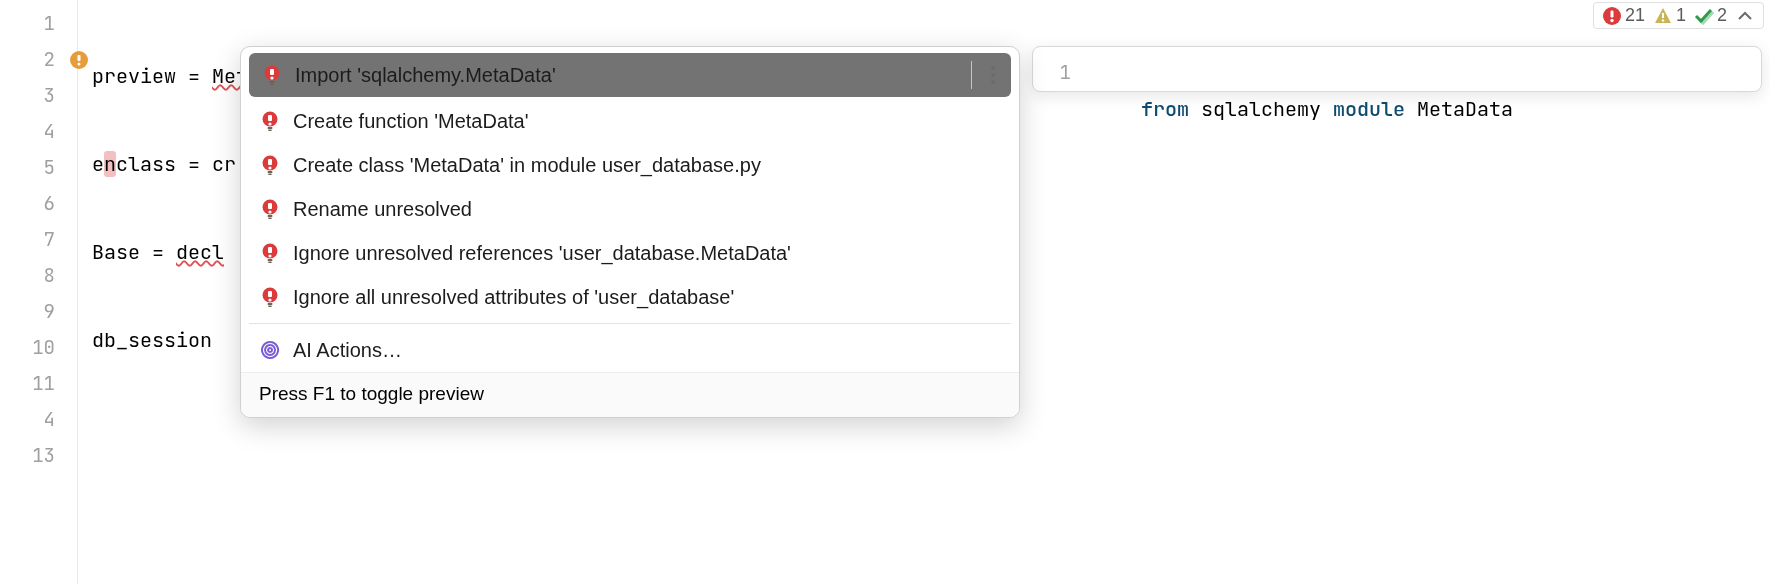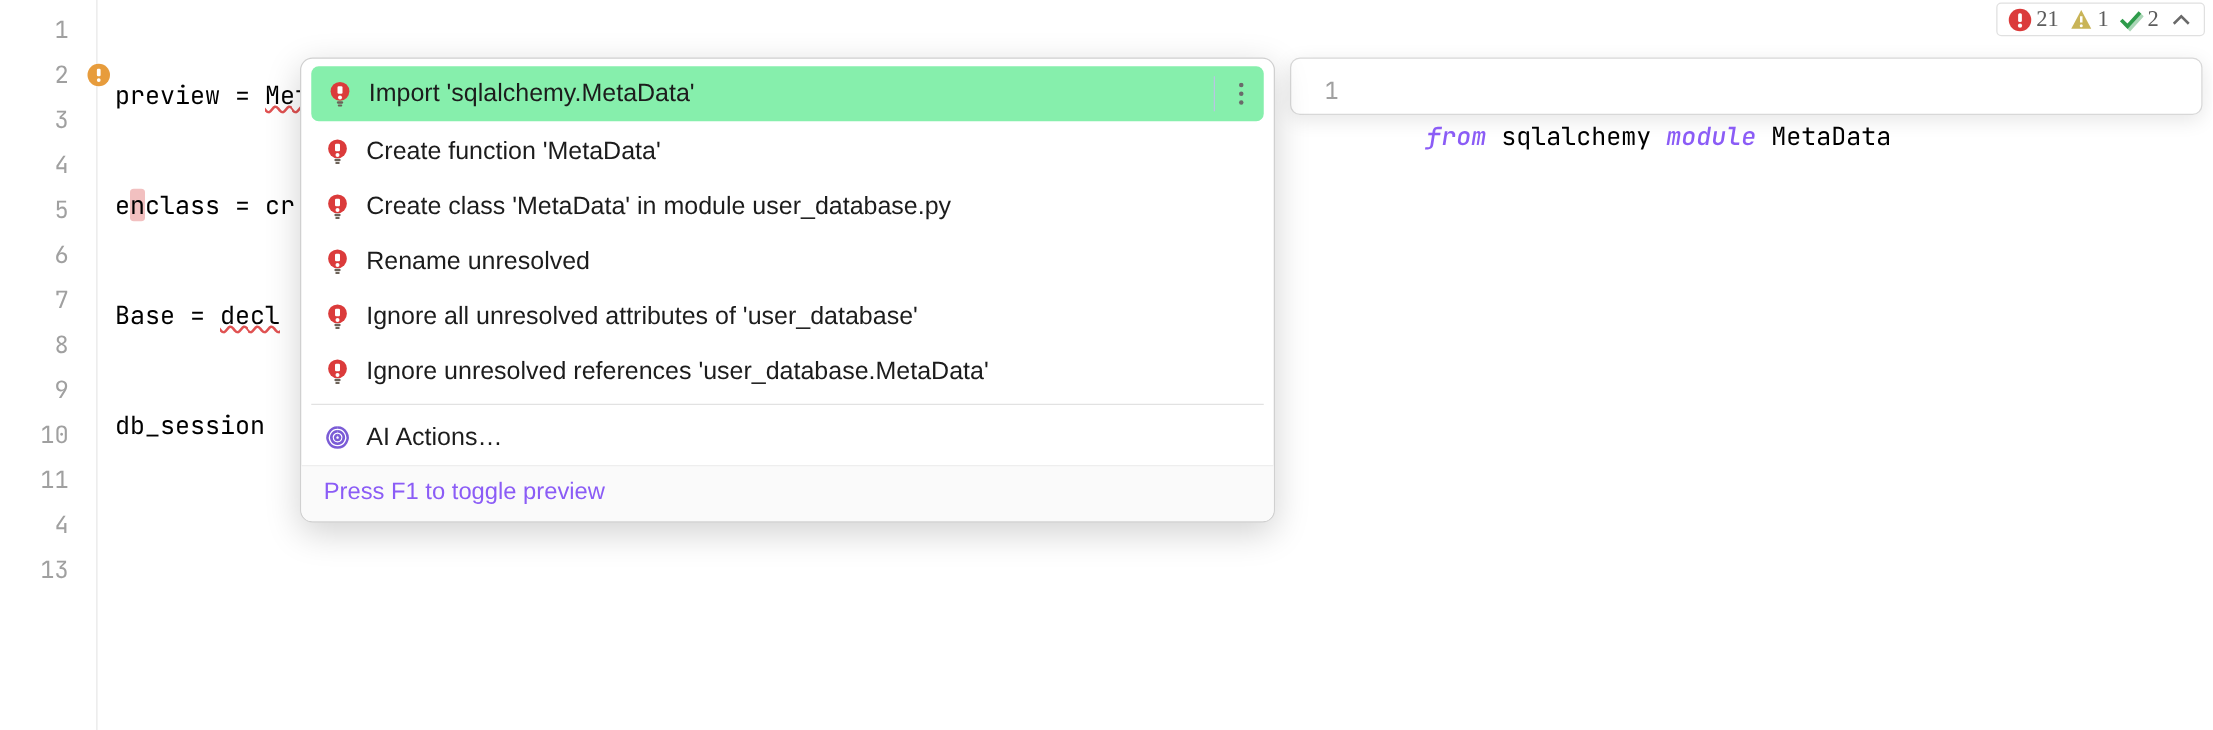--- a/index.html
+++ b/index.html
@@ -47,39 +47,39 @@
     padding-top: 6px;
     padding-left: 14px;
     white-space: pre;
     position: relative;
   }
   .code-line {
     height: 36px;
     line-height: 36px;
     font-size: 20px;
   }
-  .kw { color: #8b5cf6; font-weight: 500; font-style: italic; }
+  .kw { color: #0c4a6e; font-weight: 500; }
   .err-underline { border-bottom: 2px wavy #e05252; text-decoration: underline wavy #e05252; text-decoration-thickness: 2px; }
 
   
   .inspection {
     position: absolute;
     top: 2px;
     right: 6px;
     display: flex;
     align-items: center;
     gap: 8px;
     background: #fff;
     padding: 2px 8px;
     font-family: -apple-system, sans-serif;
     font-size: 18px;
     border: 1px solid #e0e0e0;
     border-radius: 4px;
   }
-  .badge { display: flex; align-items: center; gap: 3px; font-family: Liberation Serif, serif; }
+  .badge { display: flex; align-items: center; gap: 3px; }
   .badge-count { color: #5c5c5c; }
 
   
   .popup {
     position: absolute;
     left: 240px;
     top: 46px;
     width: 780px;
     background: #ffffff;
     border: 1px solid #d0d0d0;
@@ -92,40 +92,40 @@
   .popup-item {
     display: flex;
     align-items: center;
     gap: 12px;
     padding: 8px 18px;
     font-size: 20px;
     color: #1c1c1c;
     height: 44px;
   }
   .popup-item.selected {
-    background: #86efac;
+    background: #737373;
     border-radius: 6px;
     margin: 6px 8px 2px 8px;
     padding: 8px 12px;
   }
   .popup-item.selected .more-btn { display:flex; }
   .more-btn {
     margin-left: auto;
     width: 28px; height: 28px;
     display: none;
     align-items: center; justify-content: center;
     color: #6a6a6a;
     border-left: 1px solid #b8c6e2;
     padding-left: 14px;
   }
   .popup-sep { height: 1px; background: #e2e2e2; margin: 4px 8px; }
   .popup-footer {
     padding: 10px 18px 12px;
     font-size: 19px;
-    color: #8b5cf6;
+    color: #000000;
     background: #fafafa;
     border-top: 1px solid #eee;
   }
   .bulb-icon, .ai-icon {
     width: 22px; height: 22px; flex-shrink: 0;
   }
 
   
   .preview {
     position: absolute;
@@ -291,27 +291,27 @@
   <div class="popup-item">
     <svg class="bulb-icon" viewBox="0 0 22 22">
         <use href="#bulb-red"></use>
       </svg>
     <span>Rename unresolved</span>
   </div>
   <div class="popup-item">
     <svg class="bulb-icon" viewBox="0 0 22 22">
         <use href="#bulb-red"></use>
       </svg>
+    <span>Ignore unresolved references 'user_database.MetaData'</span>
+  </div>
+  <div class="popup-item">
+    <svg class="bulb-icon" viewBox="0 0 22 22">
+        <use href="#bulb-red"></use>
+      </svg>
     <span>Ignore all unresolved attributes of 'user_database'</span>
-  </div>
-  <div class="popup-item">
-    <svg class="bulb-icon" viewBox="0 0 22 22">
-        <use href="#bulb-red"></use>
-      </svg>
-    <span>Ignore unresolved references 'user_database.MetaData'</span>
   </div>
   <div class="popup-sep"></div>
   <div class="popup-item">
     <svg class="ai-icon" viewBox="0 0 22 22">
         <use href="#ai-swirl"></use>
       </svg>
     <span>AI Actions…</span>
   </div>
   <div class="popup-footer">Press F1 to toggle preview</div>
 </div>

